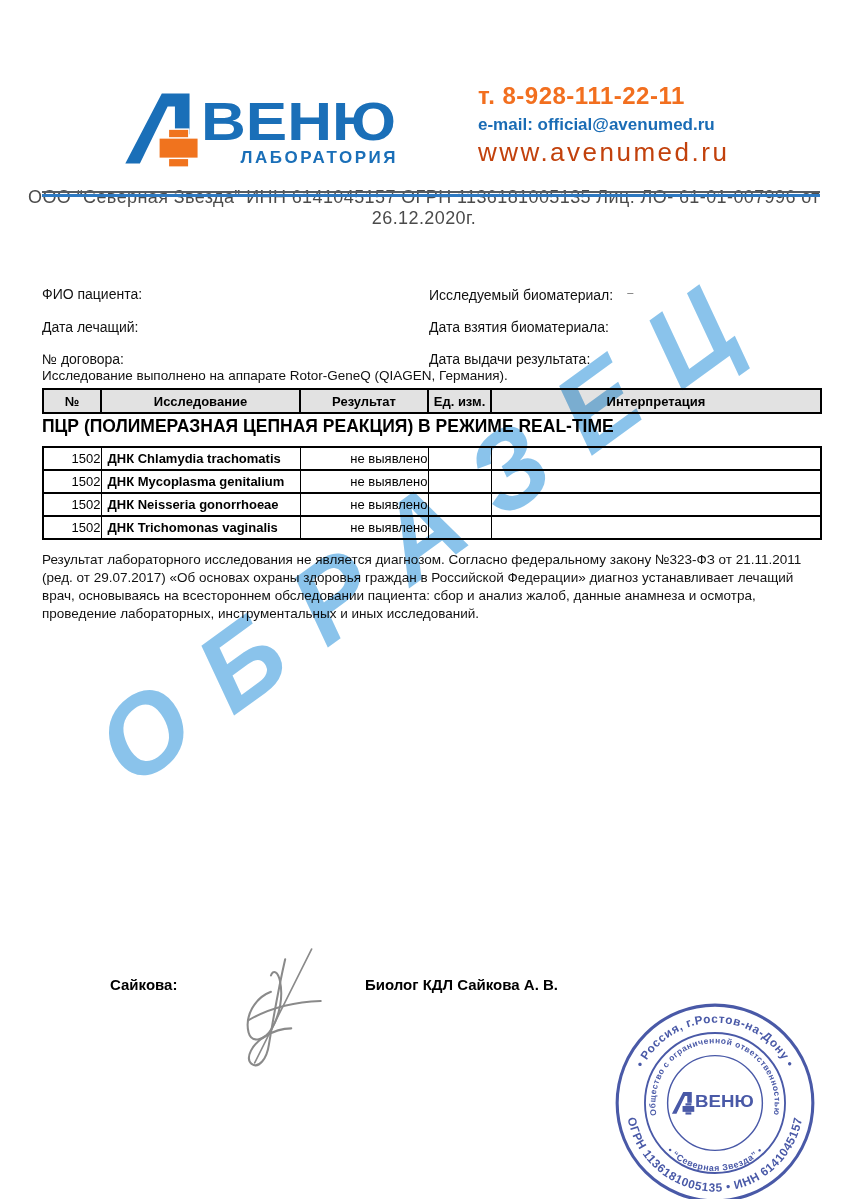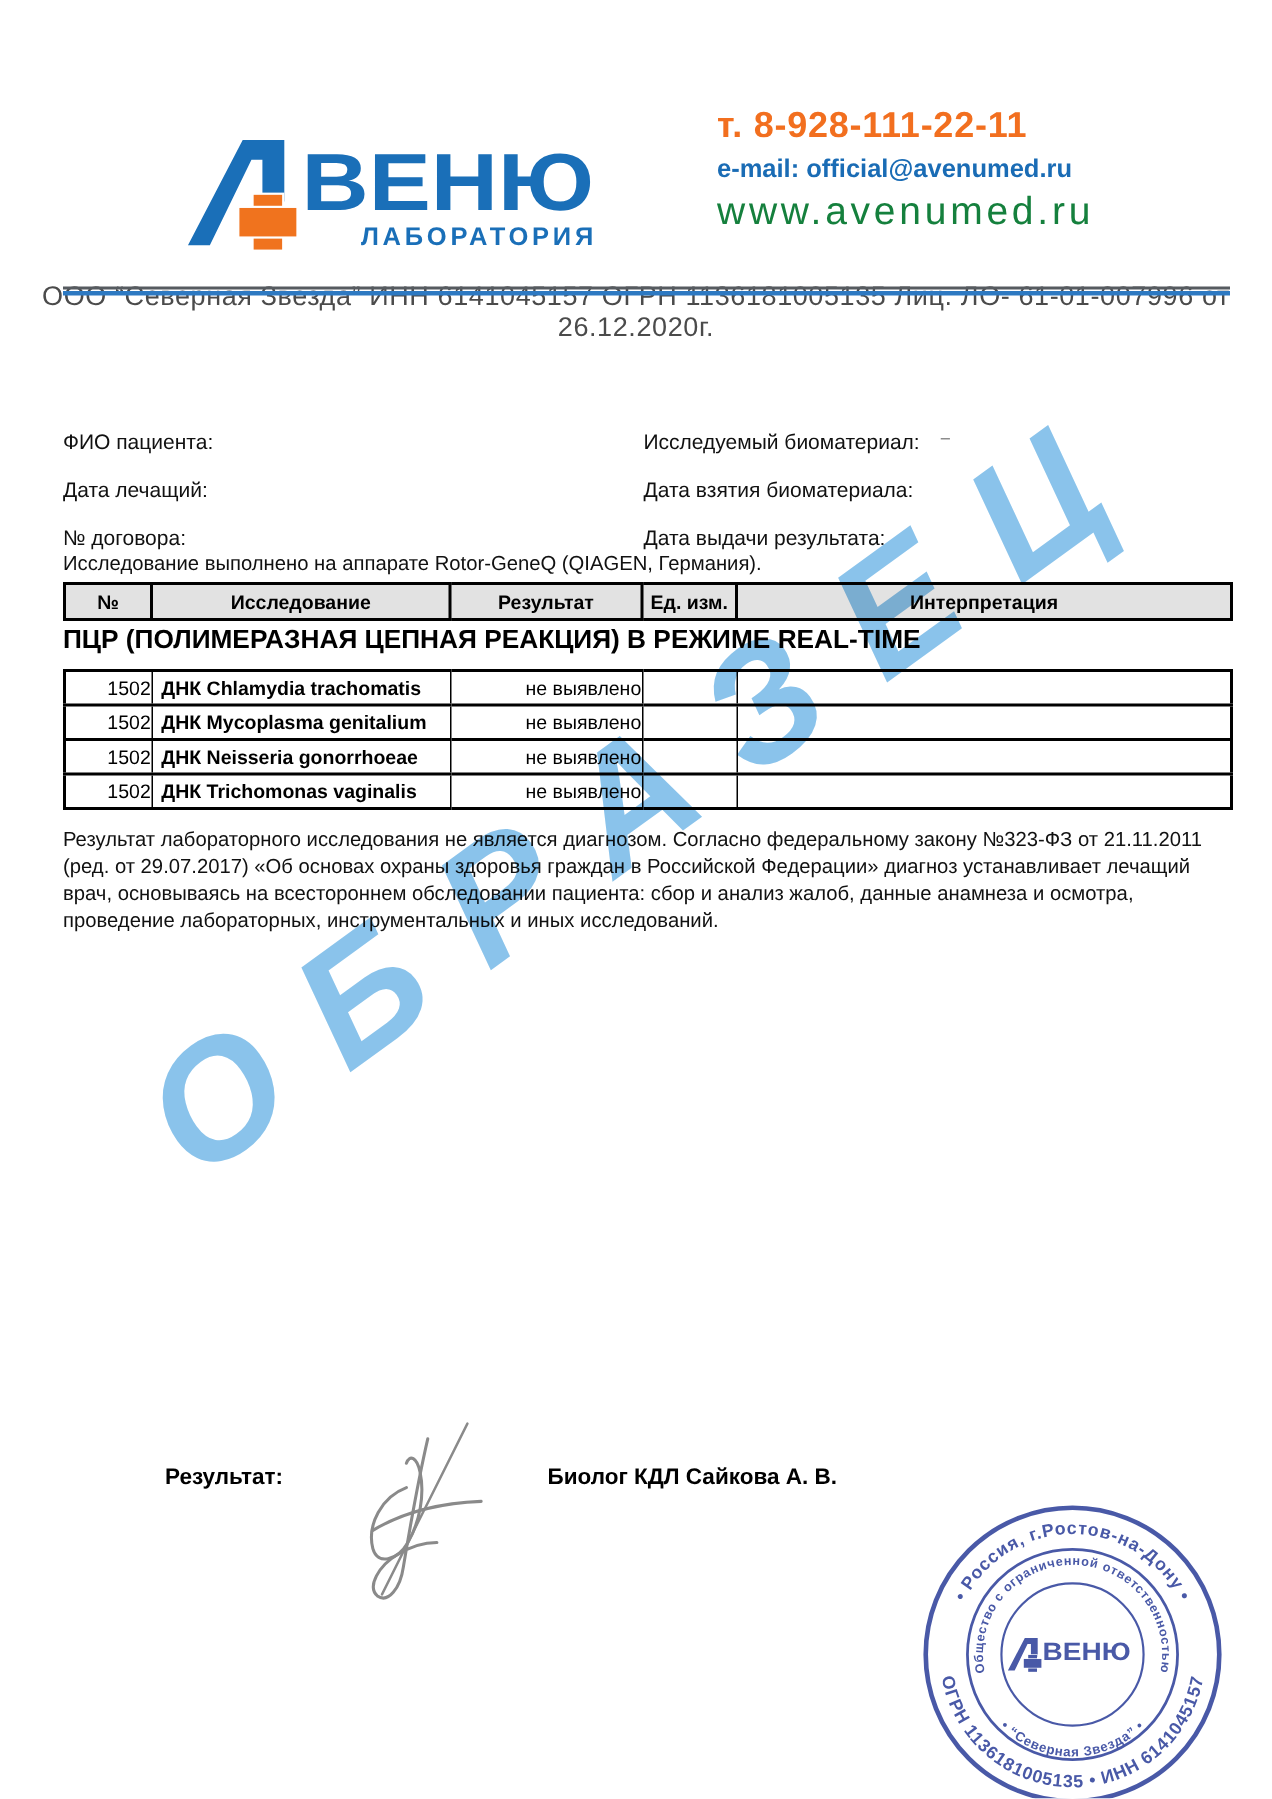--- a/index.html
+++ b/index.html
@@ -4,24 +4,24 @@
 <style>
   * { margin:0; padding:0; box-sizing:border-box; }
   html,body { background:#ffffff; }
   body { font-family:"Liberation Sans", sans-serif; }
   .page { position:relative; width:848px; height:1199px; background:#fff; overflow:hidden; }
 
   
   .logo-svg { position:absolute; left:113px; top:85px; width:300px; height:100px; }
   .logo-sub { position:absolute; left:113px; top:148px; width:285px; text-align:right;
               font-weight:bold; font-size:17px; letter-spacing:2.5px; color:#1a6fb8; }
-  .contacts { position:absolute; left:478px; top:70px; width:300px; }
+  .contacts { position:absolute; left:478px; top:82px; width:300px; }
   .contact-phone { font-size:24px; font-weight:bold; color:#f26f1f; letter-spacing:0.5px; }
   .contact-email { font-size:17px; font-weight:bold; color:#1a6cb5; margin-top:5px; }
-  .contact-site  { font-size:26px; font-weight:500; color:#15803d; letter-spacing:2.5px; margin-top:2px; }
+  .contact-site  { font-size:26px; font-weight:500; color:#c2410c; letter-spacing:2.5px; margin-top:2px; }
   .company-line { position:absolute; left:0; top:175px; width:100%; text-align:center;
                   font-size:18px; color:#4b4b4b; letter-spacing:0.4px;margin-top:12px; }
   .header-rule { position:absolute; left:42px; top:191px; width:778px; }
   .rule-gray { height:2px; background:#565b60; }
   .rule-blue { height:3px; background:#2d79c2; margin-top:1px; }
 
   
   .doc-title { position:absolute; left:0; top:257px; width:100%; text-align:center;
                font-size:17px; font-weight:bold; color:#000; }
   .fields { position:absolute; left:42px; top:286px; width:778px; font-size:14px; color:#111; }
@@ -171,21 +171,21 @@
       <td class="cell-test">ДНК Trichomonas vaginalis</td>
       <td class="cell-result">не выявлено</td>
       <td class="cell-unit"></td>
       <td class="cell-interp"></td>
     </tr>
   </tbody>
     </table>
 
   <div class="disclaimer">Результат лабораторного исследования не является диагнозом. Согласно федеральному закону №323-ФЗ от 21.11.2011 (ред. от 29.07.2017) «Об основах охраны здоровья граждан в Российской Федерации» диагноз устанавливает лечащий врач, основываясь на всестороннем обследовании пациента: сбор и анализ жалоб, данные анамнеза и осмотра, проведение лабораторных, инструментальных и иных исследований.</div>
 
-  <div class="performed-label">Результат:</div>
+  <div class="performed-label">Сайкова:</div>
   <svg class="signature-svg" viewBox="0 0 100 120">
     <g fill="none" stroke="#8a8a8a" stroke-width="2" stroke-linecap="round">
       <path d="M46,46 C30,52 20,70 24,86 C27,97 40,94 47,82 C55,68 58,50 55,36 C53,26 48,24 46,30"></path>
       <path d="M60,14 C54,40 48,74 44,98 C42,112 34,122 27,117 C20,111 28,97 40,90 C48,85 58,82 66,82"></path>
       <path d="M24,74 C44,62 70,56 95,55"></path>
       <path d="M86,4 L30,116" stroke-width="1.6"></path>
     </g>
   </svg>
   <div class="performer-name">Биолог КДЛ Сайкова А. В.</div>
 

